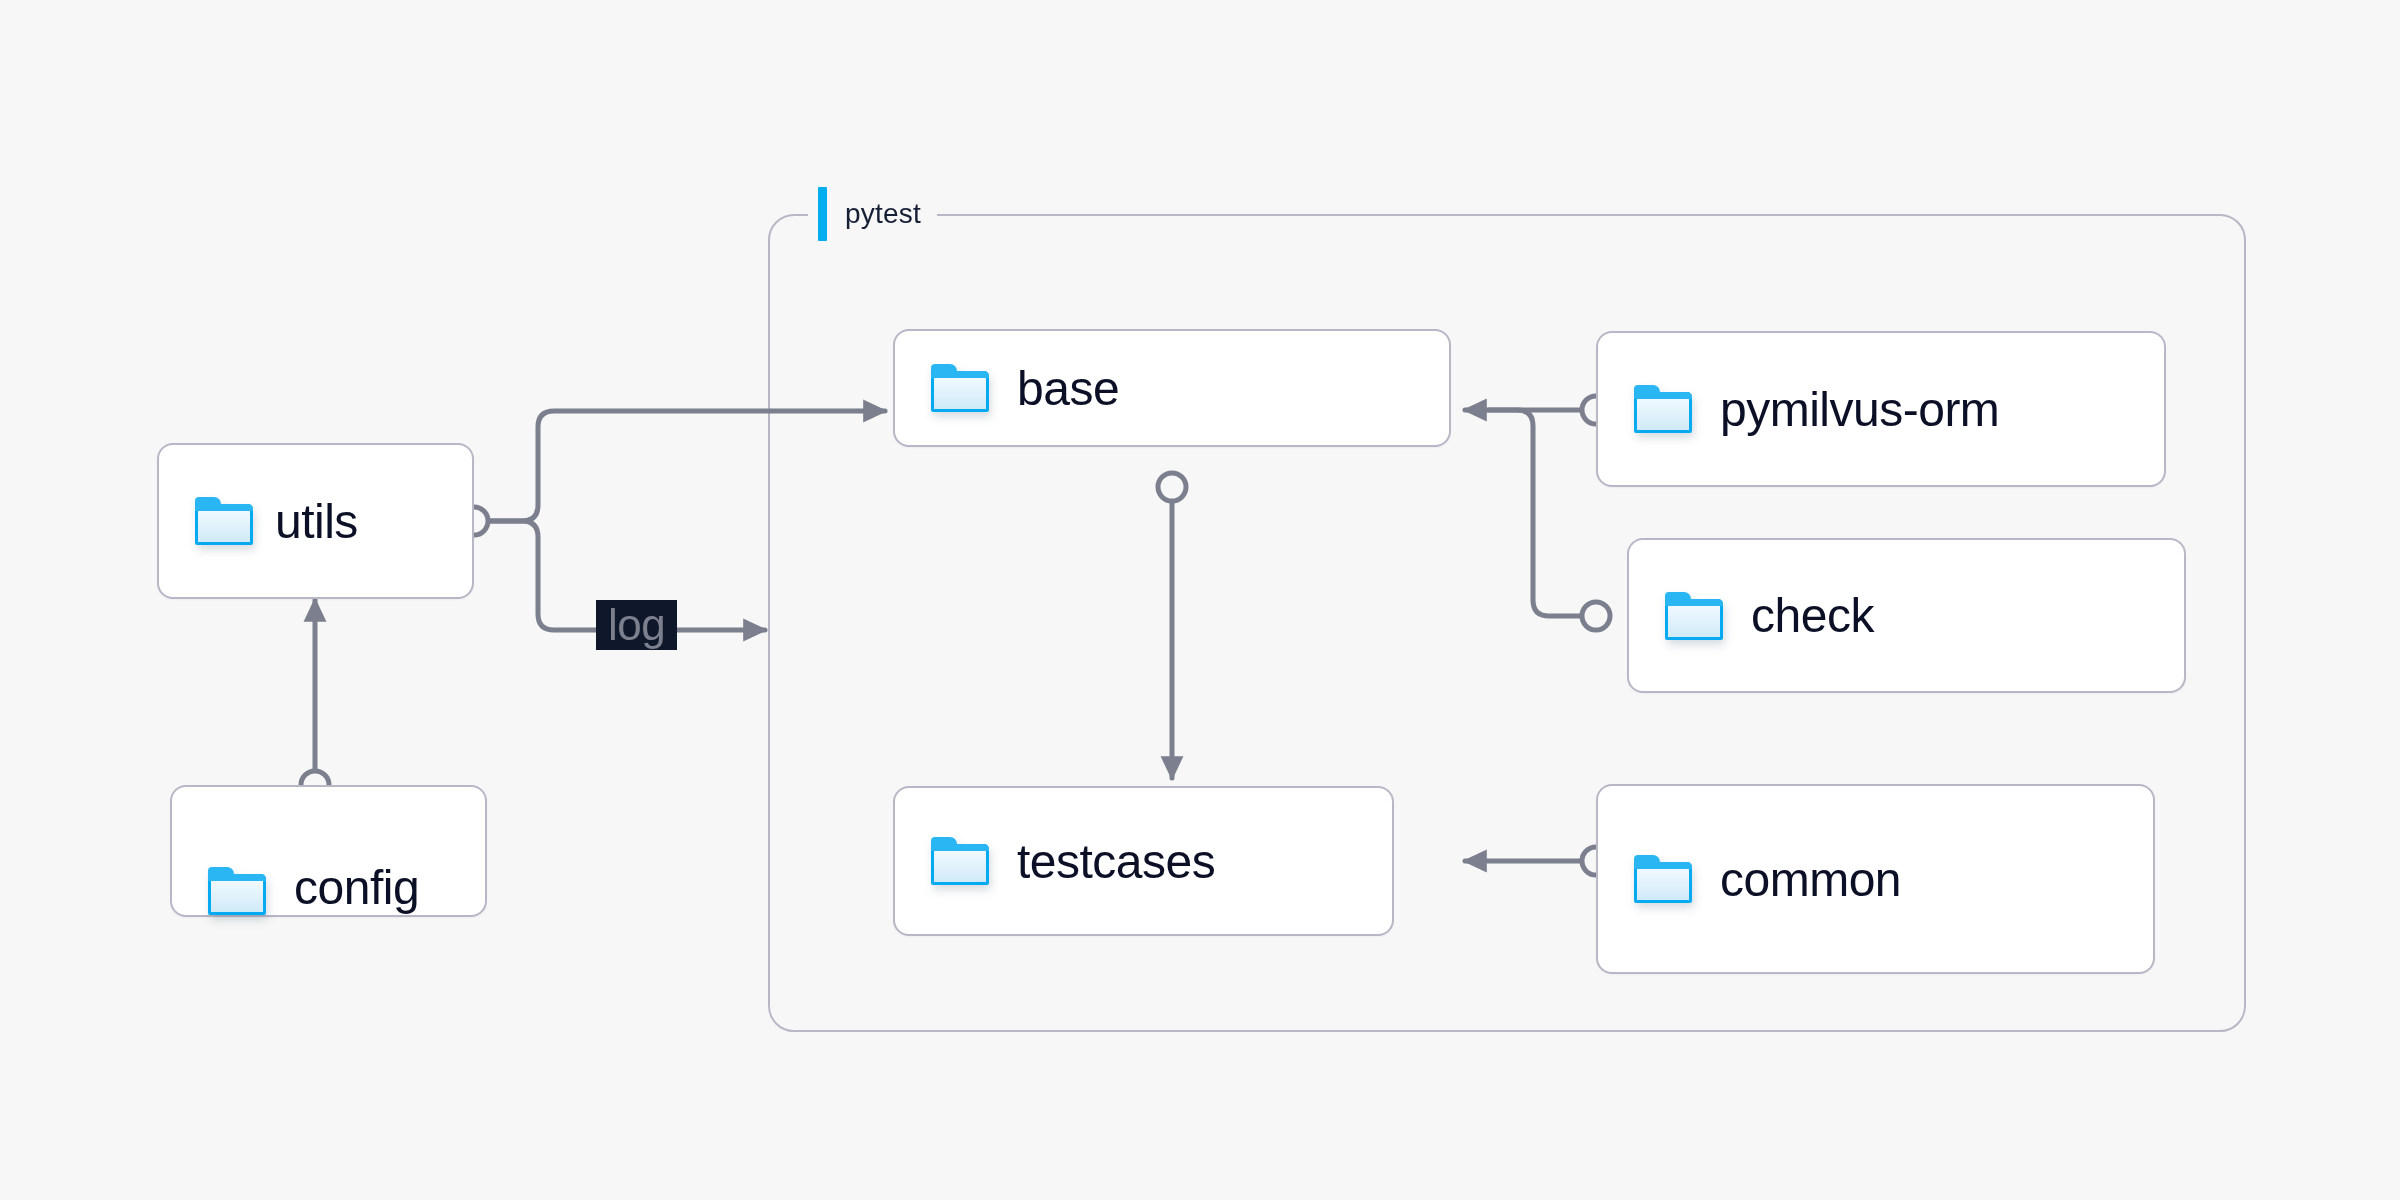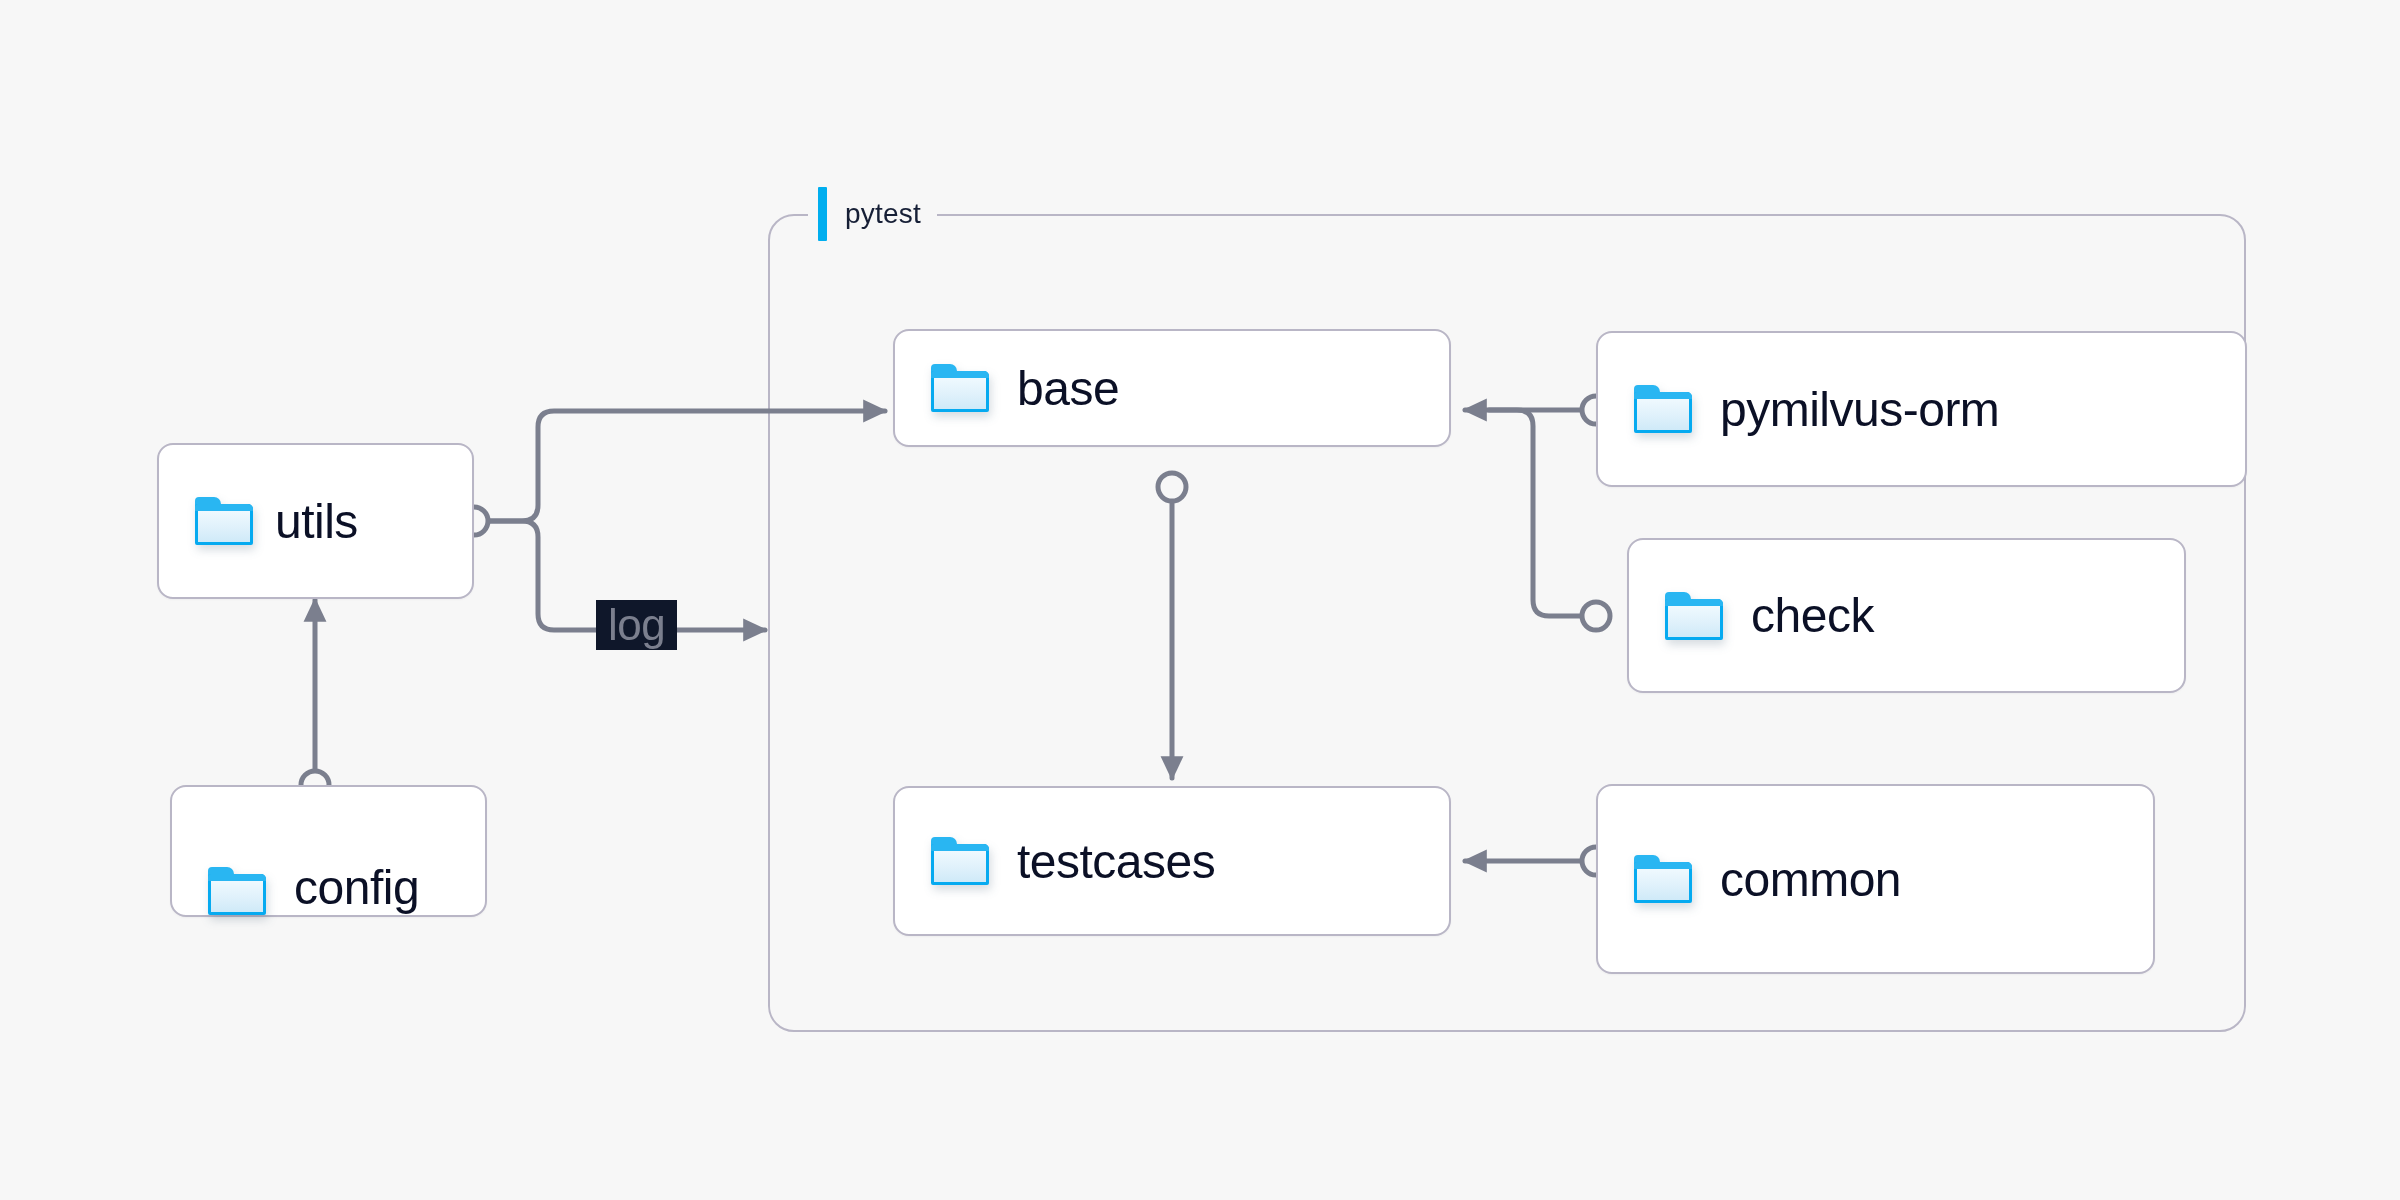--- a/index.html
+++ b/index.html
@@ -215,30 +215,30 @@
 
   <div class="node" style="left:893px; top:329px; width:558px; height:118px;">
     <span class="folder-icon">
       <span class="tab"></span>
         <span class="body"></span>
         <span class="lip"></span>
     </span>
     <span class="node-label">base</span>
   </div>
 
-  <div class="node" style="left:893px; top:786px; width:558px; height:150px;">
+  <div class="node" style="left:893px; top:786px; width:501px; height:150px;">
     <span class="folder-icon">
       <span class="tab"></span>
         <span class="body"></span>
         <span class="lip"></span>
     </span>
     <span class="node-label">testcases</span>
   </div>
 
-  <div class="node" style="left:1596px; top:331px; width:651px; height:156px;">
+  <div class="node" style="left:1596px; top:331px; width:570px; height:156px;">
     <span class="folder-icon">
       <span class="tab"></span>
         <span class="body"></span>
         <span class="lip"></span>
     </span>
     <span class="node-label">pymilvus-orm</span>
   </div>
 
   <div class="node" style="left:1596px; top:538px; width:559px; height:155px;margin-left:31px;">
     <span class="folder-icon">

